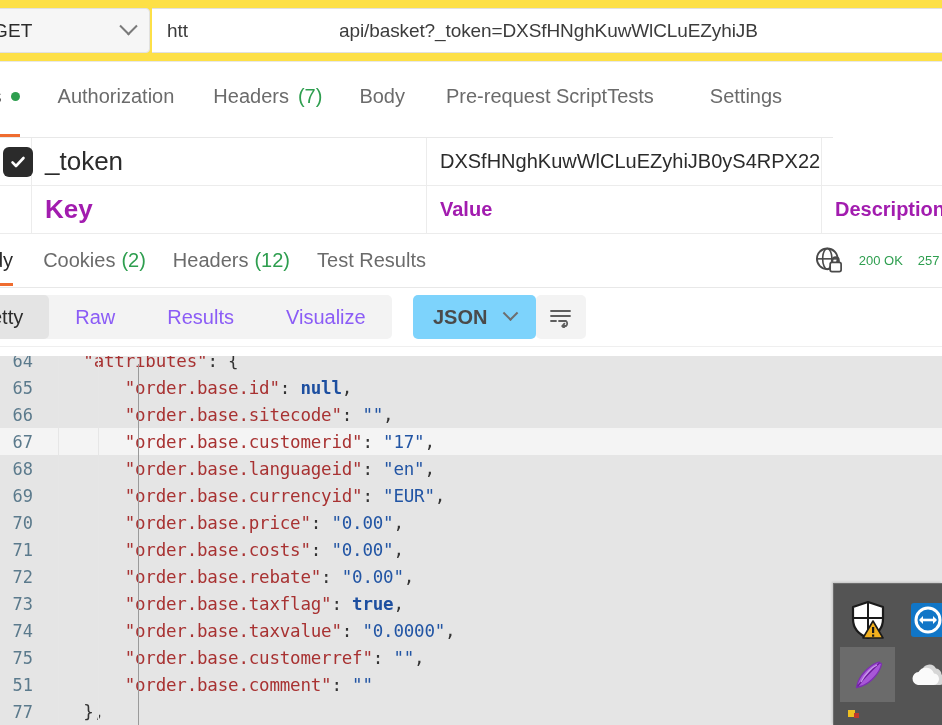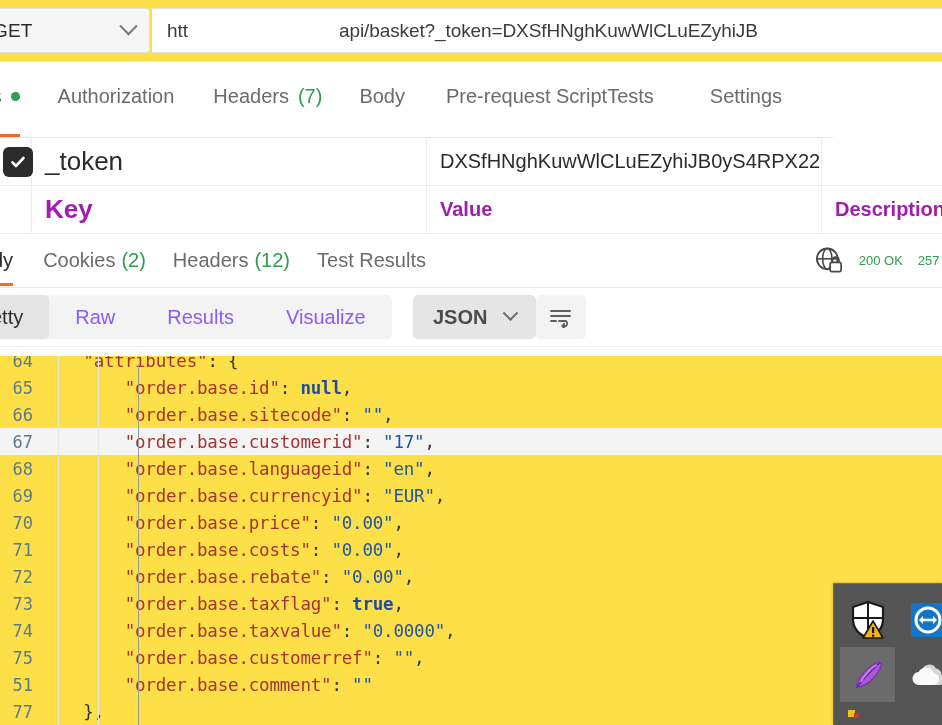--- a/index.html
+++ b/index.html
@@ -144,39 +144,39 @@
     display: flex; align-items: stretch;
   }
   .segbtn {
     display: flex; align-items: center; justify-content: center;
     padding: 0 26px; font-size: 20px; color: #8b5cf6; border-radius: 5px;
     white-space: nowrap;
   }
   .segbtn.active { background: #e4e4e4; color: #2b2b2b; }
   .jsonsel {
     position: absolute; left: 413px; top: 7px; height: 44px;
-    background: #e5e5e5; border-radius: 5px;
+    background: #7dd3fc; border-radius: 5px;
     display: flex; align-items: center; gap: 18px; padding: 0 20px;
   }
   .jsonsel .lbl { font-size: 20px; color: #4a4a4a; font-weight: 600; }
   .chev2 {
     width: 11px; height: 11px;
     border-right: 2px solid #6e6e6e; border-bottom: 2px solid #6e6e6e;
     transform: rotate(45deg) translate(-3px,-3px);
   }
   .wrapbtn {
     position: absolute; left: 536px; top: 7px; width: 50px; height: 44px;
     background: #f3f3f3; border-radius: 5px;
     display: flex; align-items: center; justify-content: center;
   }
 
   
   .code {
     position: absolute; left: 0; top: 346px; width: 942px; height: 379px;
-    background: #fde047; overflow: hidden;
+    background: #e5e5e5; overflow: hidden;
     font-family: "DejaVu Sans Mono", monospace;
     border-top: 1px solid #efefef;
   }
   .coderow {
     position: relative; height: 27px; width: 942px;
     display: flex; align-items: center;
   }
   .coderow.hl { background: #f4f4f4; }
   .gut {
     width: 42px; text-align: right; padding-right: 9px;

